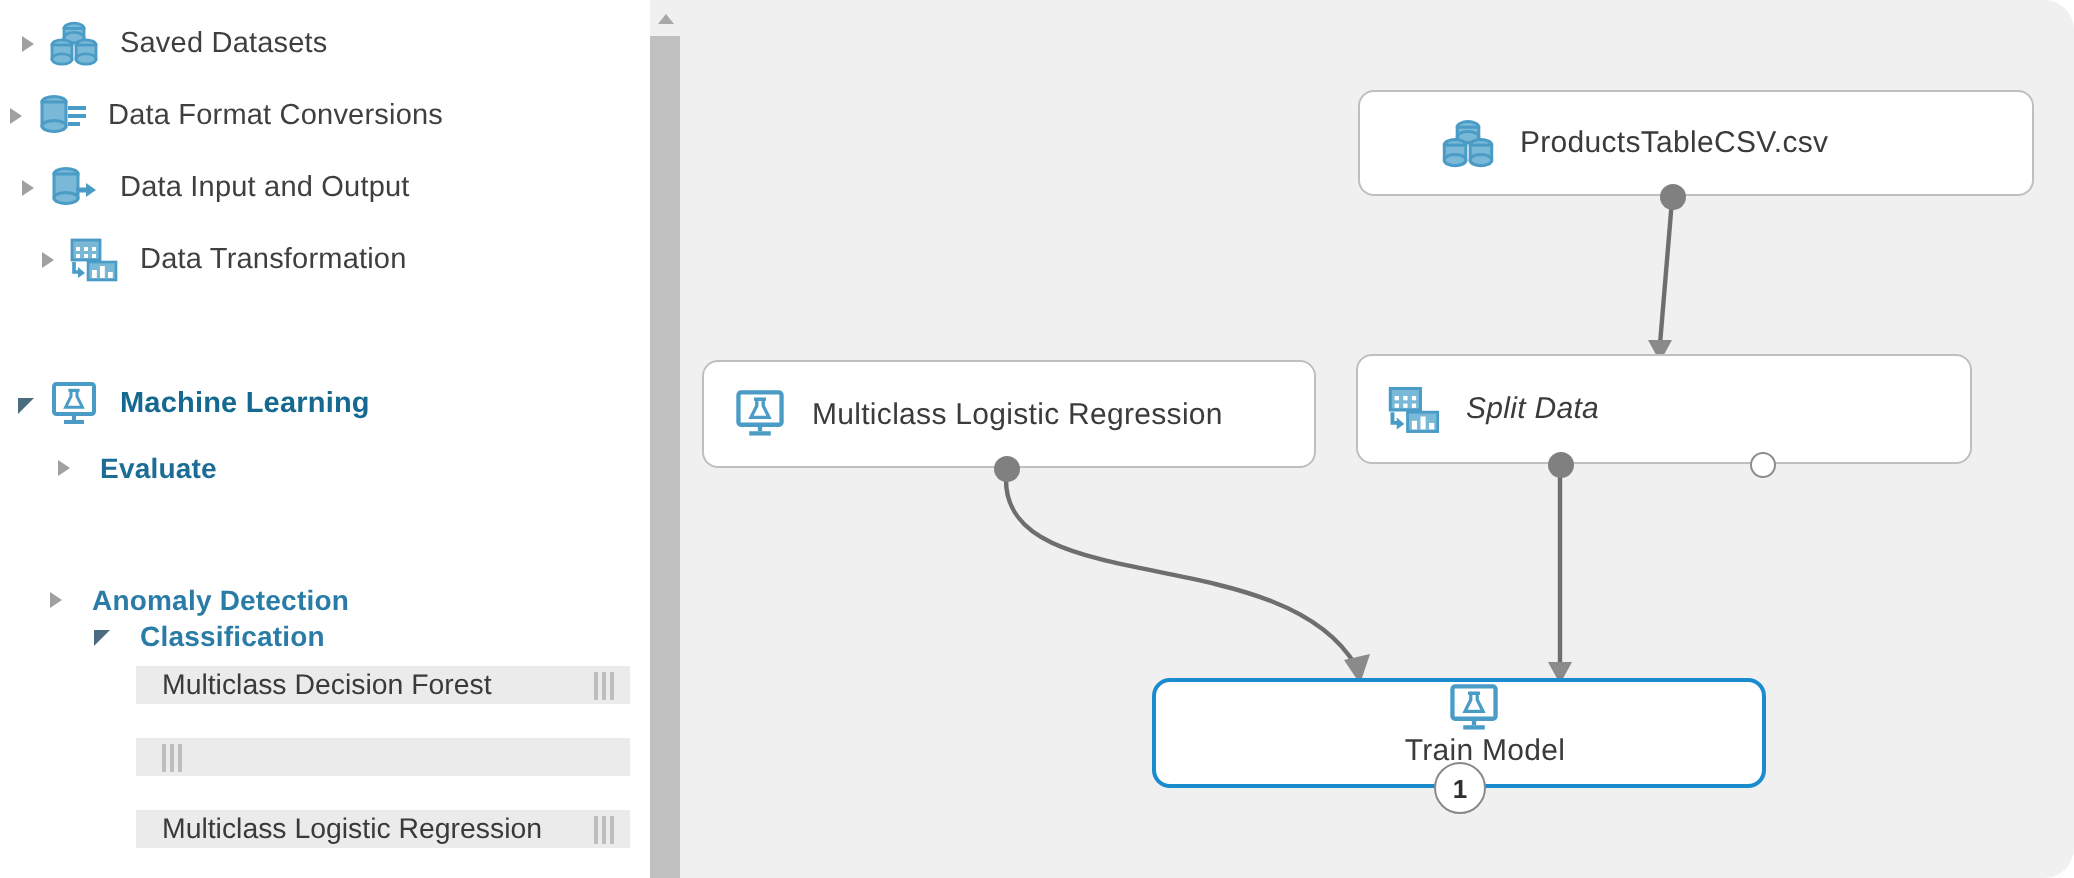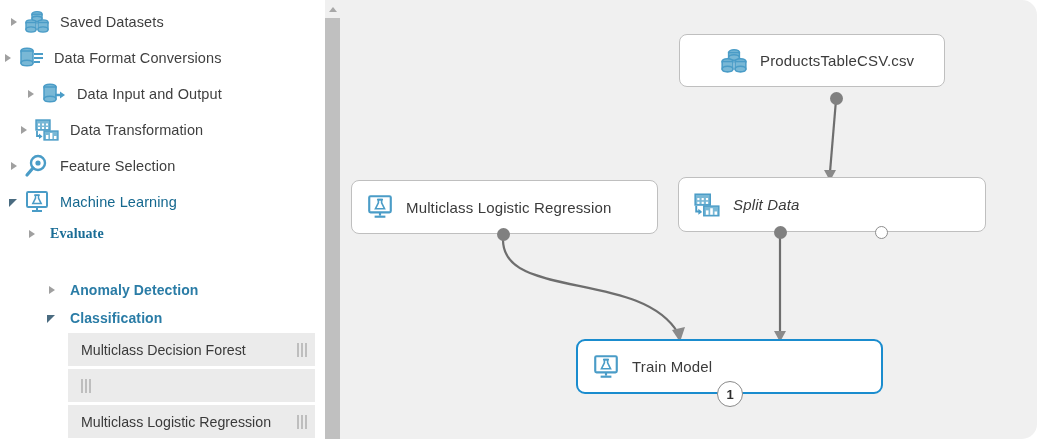--- a/index.html
+++ b/index.html
@@ -66,30 +66,30 @@
     flex: 0 0 auto;
     margin-right: 10px;
     display: block;
   }
   .tree-label {
     font-size: 14.5px;
     color: #3f3f3f;
     letter-spacing: 0.1px;
   }
   .tree-label.lvl0 { color: #3f3f3f; }
-  .tree-row.sel .tree-label { color: #15688f; font-weight: normal; text-align: center; }
+  .tree-row.sel .tree-label { color: #15688f; font-weight: bold; text-align: center; }
   .tree-label.link { color: #1b6d96; font-weight: bold; font-size: 14px; }
   .tree-label.link.muted { color: #2a7ca6; }
 
   
   .mod-item {
     position: absolute;
     left: 68px;
     width: 247px;
-    height: 33px;
+    height: 19px;
     background: #ebebeb;
     box-sizing: border-box;
     display: flex;
     align-items: center;
     justify-content: space-between;
     padding: 0 8px 0 13px;
   }
   .mod-item-label {
     font-size: 14.2px;
     color: #3a3a3a;
@@ -156,20 +156,21 @@
     background: #ffffff;
     border: 1px solid #bfbfbf;
     border-radius: 8px;
     display: flex;
     align-items: center;
     padding-left: 14px;
   }
   .gnode.selected {
     border: 2px solid #1a8cce;
     border-radius: 9px;
+    flex-direction: column;
   }
   .gnode-label {
     font-size: 15px;
     color: #3b3b3b;
     margin-left: 12px;
     letter-spacing: 0.15px;
   }
   .port {
     position: absolute;
     width: 13px; height: 13px;
@@ -222,21 +223,21 @@
         <ellipse cx="9" cy="5" rx="6" ry="2.8" fill="#79b8d6" stroke="#4a9cc7" stroke-width="1.5"></ellipse>
         <rect x="3" y="5" width="12" height="12" fill="#79b8d6" stroke="#4a9cc7" stroke-width="1.5"></rect>
         <ellipse cx="9" cy="17" rx="6" ry="2.8" fill="#79b8d6" stroke="#4a9cc7" stroke-width="1.5"></ellipse>
         <rect x="16" y="7" width="9" height="2" fill="#4a9cc7"></rect>
         <rect x="16" y="11" width="9" height="2" fill="#4a9cc7"></rect>
         <rect x="16" y="15" width="6" height="2" fill="#4a9cc7"></rect>
       </svg>
       <span class="tree-label lvl0">Data Format Conversions</span>
     </div>
 
-    <div class="tree-row" style="top:76px; padding-left:23px;">
+    <div class="tree-row" style="top:76px; padding-left:6px;">
       <span class="twisty collapsed"></span>
       <svg class="node-icon" width="26" height="24" viewBox="0 0 26 24">
         <ellipse cx="9" cy="5" rx="6" ry="2.8" fill="#79b8d6" stroke="#4a9cc7" stroke-width="1.5"></ellipse>
         <rect x="3" y="5" width="12" height="12" fill="#79b8d6" stroke="#4a9cc7" stroke-width="1.5"></rect>
         <ellipse cx="9" cy="17" rx="6" ry="2.8" fill="#79b8d6" stroke="#4a9cc7" stroke-width="1.5"></ellipse>
         <path d="M14 13 L21 13" stroke="#4a9cc7" stroke-width="2.4" fill="none"></path>
         <path d="M19 9.5 L24 13 L19 16.5 Z" fill="#4a9cc7"></path>
       </svg>
       <span class="tree-label lvl0">Data Input and Output</span>
     </div>
@@ -254,49 +255,40 @@
         <path d="M3 13 L3 18 L7 18" stroke="#4a9cc7" stroke-width="1.8" fill="none"></path>
         <path d="M5 15.5 L8.5 18.5 L5 21 Z" fill="#4a9cc7"></path>
         <rect x="10" y="13" width="14" height="9" fill="#79b8d6" stroke="#4a9cc7" stroke-width="1.3"></rect>
         <rect x="12" y="17" width="2.4" height="4" fill="#ffffff"></rect>
         <rect x="16" y="15" width="2.4" height="6" fill="#ffffff"></rect>
         <rect x="20" y="18" width="2.4" height="3" fill="#ffffff"></rect>
       </svg>
       <span class="tree-label lvl0">Data Transformation</span>
     </div>
 
-    <div class="tree-row" style="top:148px; padding-left:6px;">
-      <span class="twisty collapsed"></span>
-      <svg class="node-icon" width="26" height="24" viewBox="0 0 26 24">
-        <circle cx="14" cy="9" r="7" fill="none" stroke="#4a9cc7" stroke-width="2.4"></circle>
-        <circle cx="14" cy="9" r="2.6" fill="#4a9cc7"></circle>
-        <path d="M9 14 L3 21" stroke="#4a9cc7" stroke-width="3.2" stroke-linecap="round"></path>
-      </svg>
-      <span class="tree-label lvl0">Feature Selection</span>
-    </div>
 
     <div class="tree-row sel" style="top:184px; padding-left:6px;">
       <span class="twisty expanded"></span>
       <svg class="node-icon" width="26" height="24" viewBox="0 0 26 24">
         <rect x="3" y="2" width="20" height="15" rx="1.2" fill="none" stroke="#4a9cc7" stroke-width="2"></rect>
         <path d="M11.5 5.2 L11.5 8.2 L8.8 13.6 L17.2 13.6 L14.5 8.2 L14.5 5.2 Z" fill="none" stroke="#4a9cc7" stroke-width="1.5"></path>
         <rect x="10.2" y="4.4" width="5.6" height="1.5" fill="#4a9cc7"></rect>
         <rect x="12" y="17" width="2" height="3" fill="#4a9cc7"></rect>
         <rect x="8" y="20" width="10" height="2" fill="#4a9cc7"></rect>
       </svg>
       <span class="tree-label lvl0">Machine Learning</span>
     </div>
 
-    <div class="tree-row" style="top:216px; padding-left:24px;font-family:Liberation Serif, serif;">
+    <div class="tree-row" style="top:216px; padding-left:24px;">
       <span class="twisty collapsed"></span>
       <span class="tree-label link" style="margin-left:8px;">Evaluate</span>
     </div>
 
 
-    <div class="tree-row" style="top:272px; padding-left:44px;">
+    <div class="tree-row" style="top:272px; padding-left:20px;align-items:flex-end;">
       <span class="twisty collapsed"></span>
       <span class="tree-label link muted" style="margin-left:8px;">Anomaly Detection</span>
     </div>
 
     <div class="tree-row" style="top:300px; padding-left:44px;">
       <span class="twisty expanded"></span>
       <span class="tree-label link muted" style="margin-left:8px;">Classification</span>
     </div>
 
     <div class="mod-item" style="top:333px;">
@@ -336,21 +328,21 @@
       <path d="M495,100 L489,172" stroke="#6e6e6e" stroke-width="2.2" fill="none"></path>
       <path d="M483,170 L495,170 L489,181 Z" fill="#8a8a8a"></path>
 
       <path d="M162,240 C162,300 300,270 337,333" stroke="#6e6e6e" stroke-width="2.2" fill="none"></path>
       <path d="M331,330 L344,327 L339,342 Z" fill="#8a8a8a"></path>
 
       <path d="M439,236 L439,334" stroke="#6e6e6e" stroke-width="2.2" fill="none"></path>
       <path d="M433,331 L445,331 L439,342 Z" fill="#8a8a8a"></path>
     </svg>
 
-    <div class="gnode" style="left:338px; top:34px; width:266px; height:53px;padding-left:40px;">
+    <div class="gnode" style="left:338px; top:45px; width:338px; height:53px;padding-left:40px;">
       <svg width="28" height="26" viewBox="0 0 26 24">
         <ellipse cx="13" cy="4.2" rx="5" ry="2.6" fill="#79b8d6" stroke="#4a9cc7" stroke-width="1.4"></ellipse>
         <rect x="8" y="4.2" width="10" height="4.6" fill="#79b8d6" stroke="#4a9cc7" stroke-width="1.4"></rect>
         <ellipse cx="13" cy="8.8" rx="5" ry="2.6" fill="#79b8d6" stroke="#4a9cc7" stroke-width="1.4"></ellipse>
         <ellipse cx="7" cy="12.5" rx="5" ry="2.6" fill="#79b8d6" stroke="#4a9cc7" stroke-width="1.4"></ellipse>
         <rect x="2" y="12.5" width="10" height="7" fill="#79b8d6" stroke="#4a9cc7" stroke-width="1.4"></rect>
         <ellipse cx="7" cy="19.5" rx="5" ry="2.6" fill="#79b8d6" stroke="#4a9cc7" stroke-width="1.4"></ellipse>
         <ellipse cx="19" cy="12.5" rx="5" ry="2.6" fill="#79b8d6" stroke="#4a9cc7" stroke-width="1.4"></ellipse>
         <rect x="14" y="12.5" width="10" height="7" fill="#79b8d6" stroke="#4a9cc7" stroke-width="1.4"></rect>
         <ellipse cx="19" cy="19.5" rx="5" ry="2.6" fill="#79b8d6" stroke="#4a9cc7" stroke-width="1.4"></ellipse>

